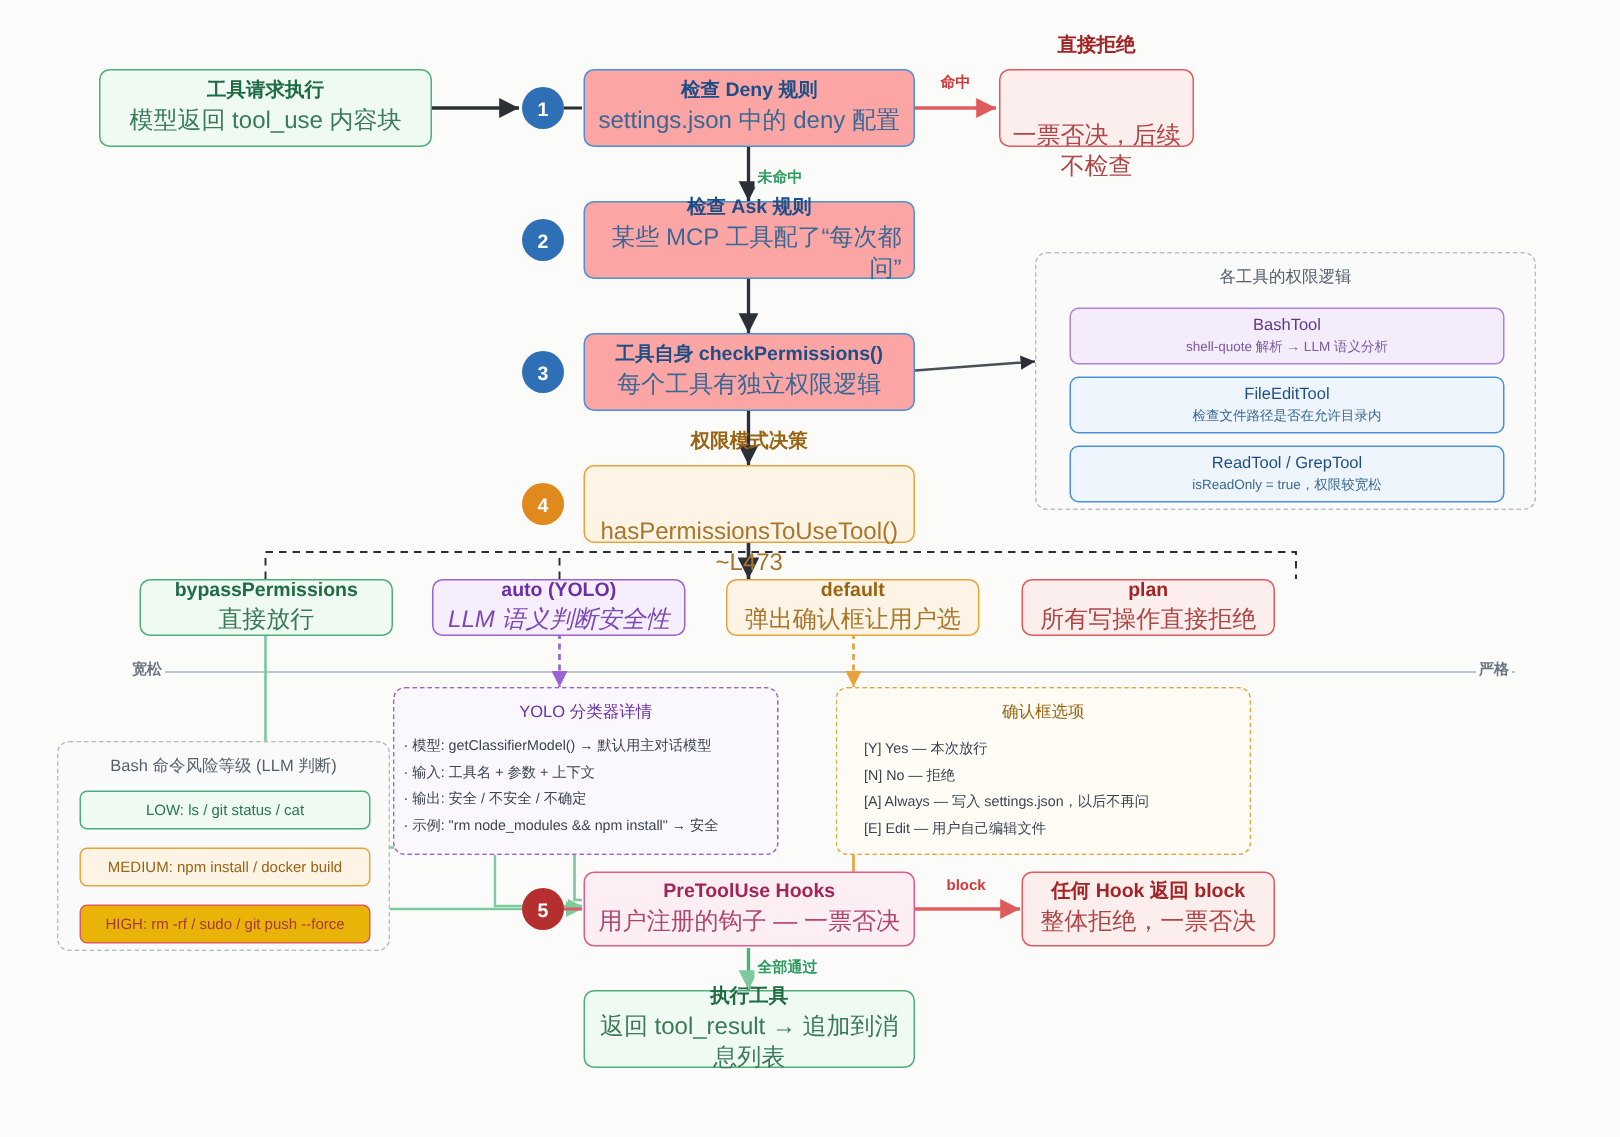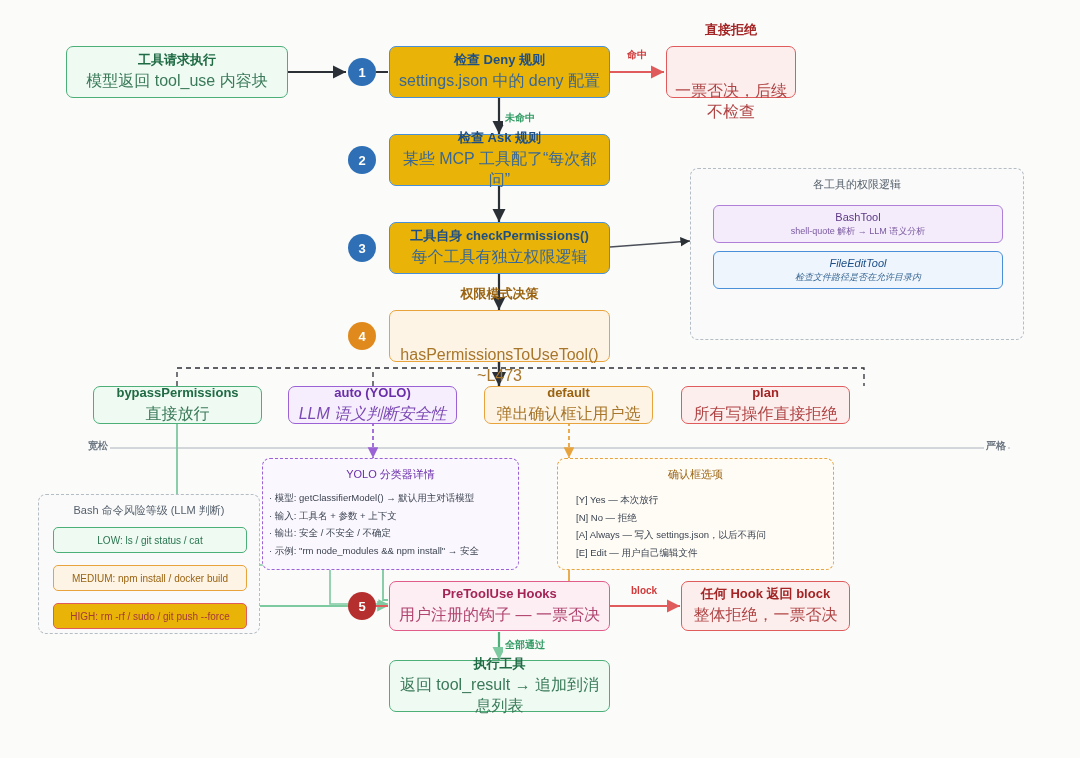--- a/index.html
+++ b/index.html
@@ -48,21 +48,21 @@
   .node .sub {
     font-size: 16px;
     line-height: 1.3;
     margin-top: 3px;
     color: #44505c;
   }
   
   .green  { border-color: #4caf78; background: #eefaf2; }
   .green .title { color: #1f6b44; }
   .green .sub { color: #3a7a58; }
-  .blue   { border-color: #4a90d9; background: #eab308; }
+  .blue   { border-color: #4a90d9; background: #fca5a5; text-align: right; }
   .blue .title { color: #1d4f86; }
   .blue .sub { color: #3a6894; }
   .red    { border-color: #e05c5c; background: #fdeeee; }
   .red .title { color: #a32424; }
   .red .sub { color: #b04545; }
   .orange { border-color: #e8a33d; background: #fdf4e6; }
   .orange .title { color: #9a6311; }
   .orange .sub { color: #a8762a; }
   .purple { border-color: #9b62d6; background: #f6eefd; }
   .purple .title { color: #6a2ea8; }
@@ -148,21 +148,21 @@
     flex-direction: column;
     align-items: center;
     justify-content: center;
     text-align: center;
   }
   .sub-node .t { font-size: 11px; color: #233; }
   .sub-node .s { font-size: 9px; margin-top: 2px; color: #55606c; }
   .sub-node.lilac { border-color: #b07fd8; background: #f4ebfb; }
   .sub-node.lilac .t { color: #5e3a86; }
   .sub-node.lilac .s { color: #7a5aa0; }
-  .sub-node.blue { border-color: #4a90d9; background: #eef5fd; font-style: italic; }
+  .sub-node.blue { border-color: #4a90d9; background: #eef5fd; }
   .sub-node.blue .t { color: #1d4f86; }
   .sub-node.blue .s { color: #3a6894; }
 
   .edge-label {
     position: absolute;
     font-size: 10px;
     font-weight: bold;
     background: #fbfbfa;
     padding: 0 2px;
     white-space: nowrap;
@@ -288,20 +288,24 @@
 
   <div class="group-box gb-gray" style="left:690px; top:168px; width:334px; height:172px;">
     <div class="g-title">各工具的权限逻辑</div>
     <div class="sub-node lilac" style="left:22px; top:36px; width:290px; height:38px;">
       <div class="t">BashTool</div>
       <div class="s">shell-quote 解析 → LLM 语义分析</div>
     </div>
     <div class="sub-node blue" style="left:22px; top:82px; width:290px; height:38px;">
       <div class="t">FileEditTool</div>
       <div class="s">检查文件路径是否在允许目录内</div>
+    </div>
+    <div class="sub-node blue" style="left:22px; top:128px; width:290px; height:38px;">
+      <div class="t">ReadTool / GrepTool</div>
+      <div class="s">isReadOnly = true，权限较宽松</div>
     </div>
   </div>
 
   <div class="node green" style="left:93px; top:386px; width:169px; height:38px;">
     <div class="title">bypassPermissions</div>
     <div class="sub">直接放行</div>
   </div>
   <div class="node purple" style="left:288px; top:386px; width:169px; height:38px;">
     <div class="title">auto (YOLO)</div>
     <div class="sub">LLM 语义判断安全性</div>

